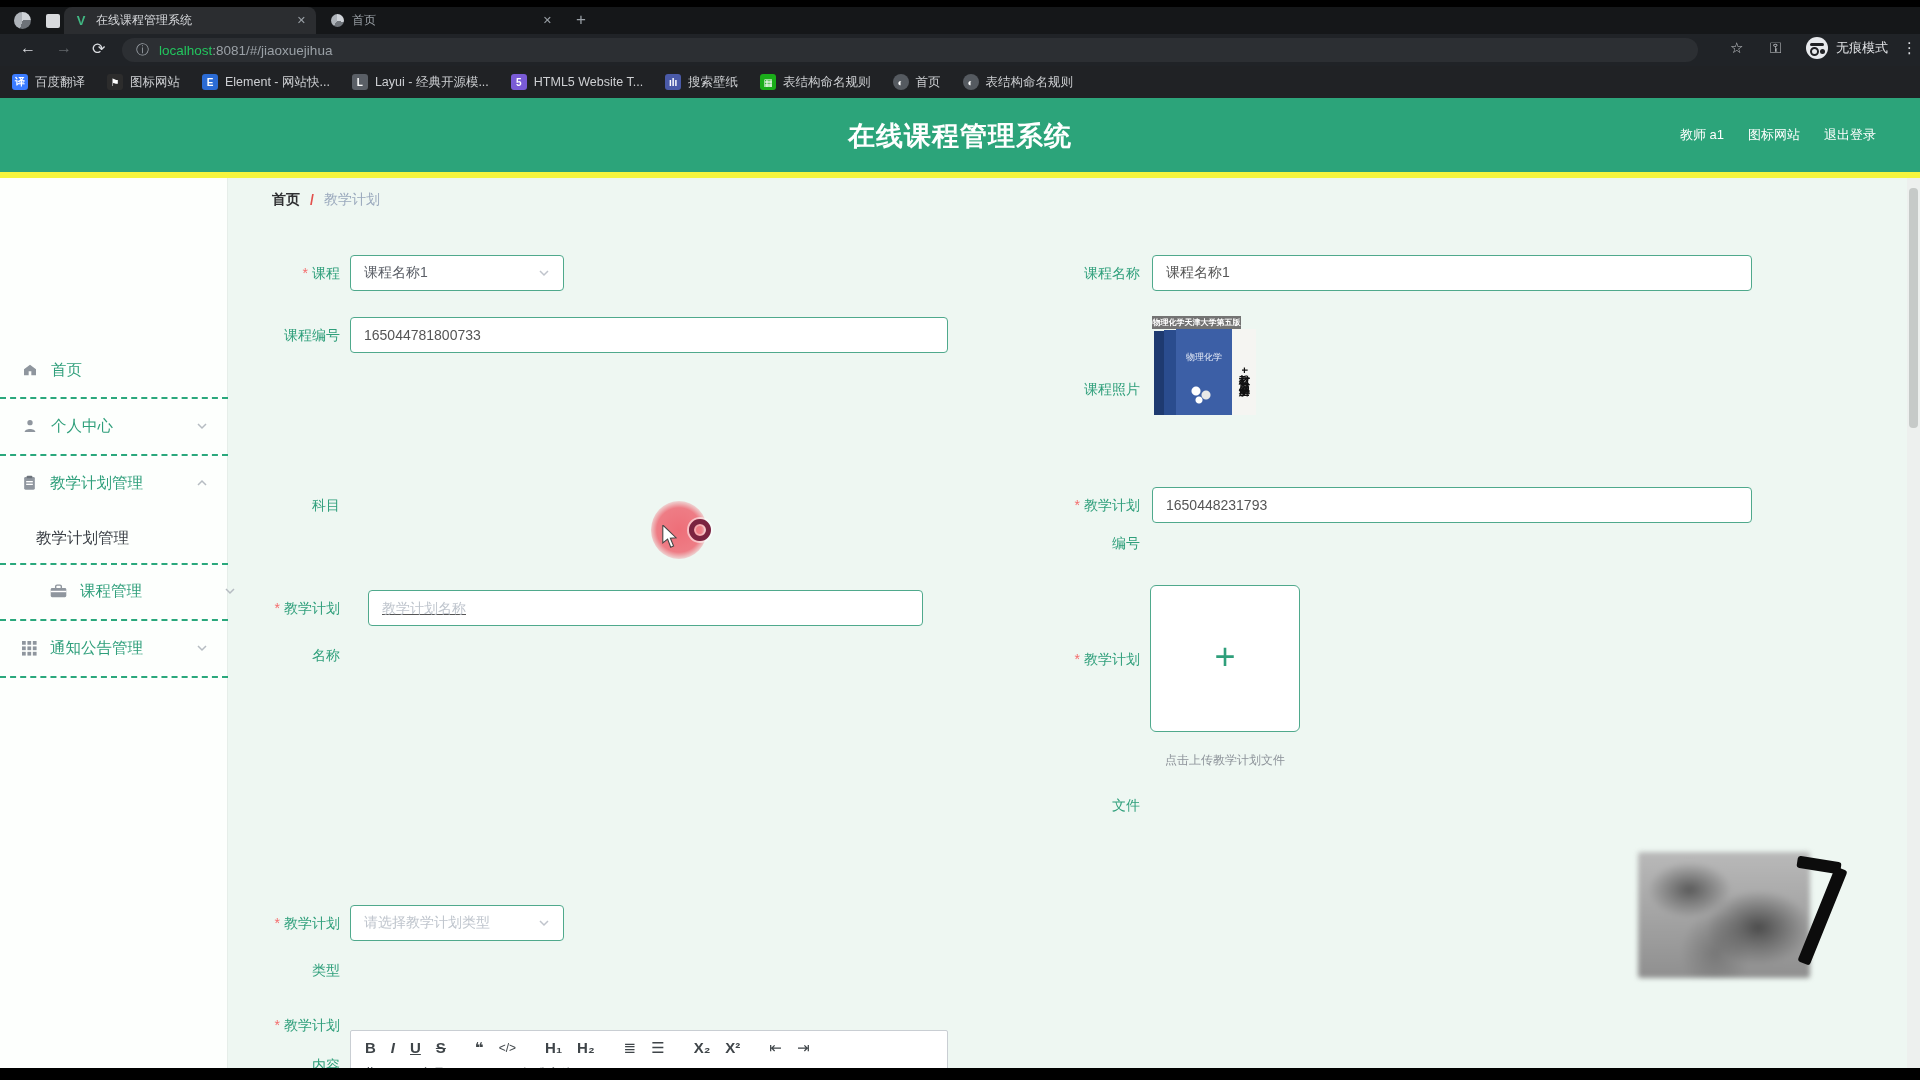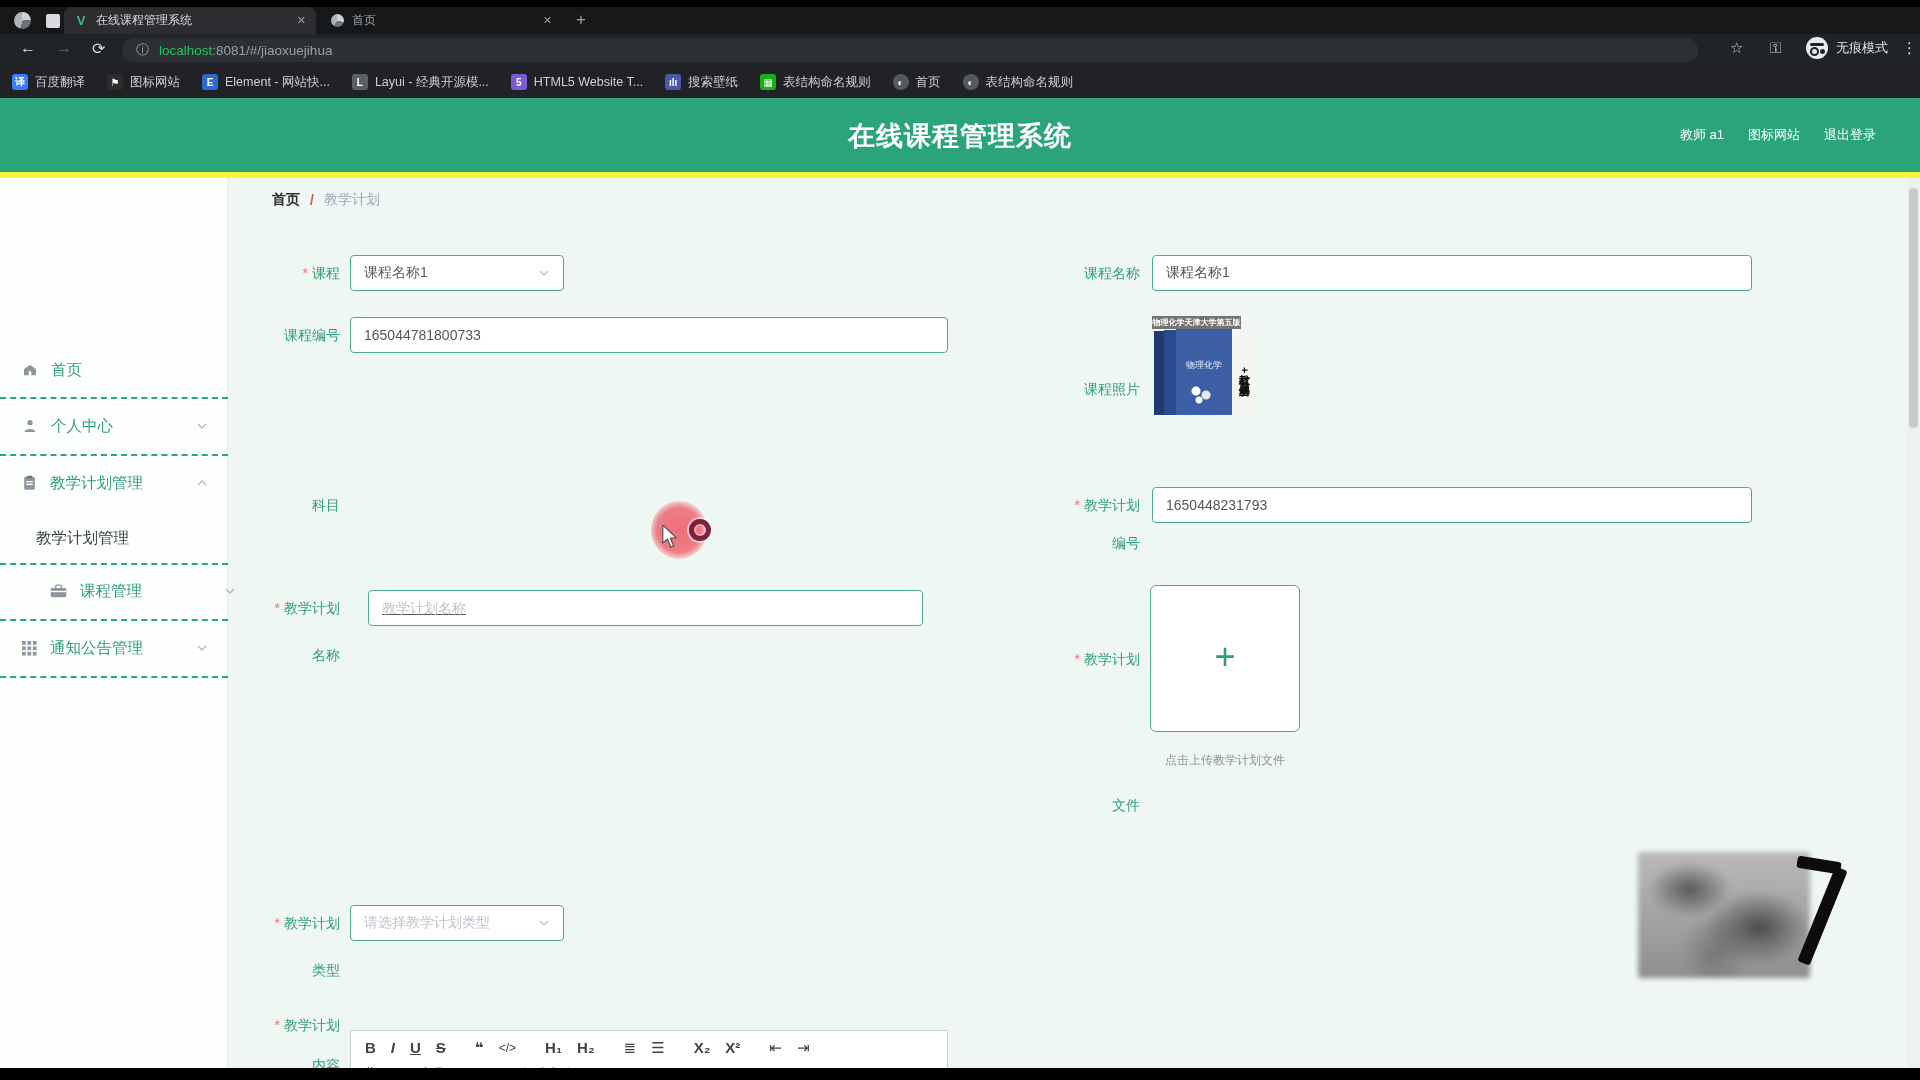--- a/index.html
+++ b/index.html
@@ -84,21 +84,21 @@
   .sel-val { color:#5a5e66; flex:1; }
   .sel-ph { color:#bfc5cd; flex:1; }
 
   
   .books { position:absolute; left:1152px; top:309px; width:104px; height:100px; }
   .bk-banner { position:absolute; left:0; top:0; width:89px; height:13px; background:#737373; color:#fff;
                font-size:8px; line-height:13px; text-align:center; white-space:nowrap; overflow:hidden; font-weight:bold; }
   .bk-spine1 { position:absolute; left:2px; top:15px; width:14px; height:84px; background:#1e3a70; }
   .bk-spine2 { position:absolute; left:12px; top:14px; width:16px; height:85px; background:#2a4c8e; }
   .bk-cover { position:absolute; left:24px; top:13px; width:56px; height:86px; background:#3c5fa6; }
-  .bk-cover .bk-title { display:block; color:#e8edf8; font-size:9px; text-align:center; margin-top:30px; }
+  .bk-cover .bk-title { display:block; color:#e8edf8; font-size:9px; text-align:center; margin-top:22px; }
   .bk-dots { position:absolute; left:14px; bottom:10px; width:26px; height:20px;
              background:radial-gradient(circle 4px at 6px 6px,#fff 4px,transparent 5px),
                         radial-gradient(circle 4px at 16px 10px,#e8e8e8 4px,transparent 5px),
                         radial-gradient(circle 3px at 9px 15px,#fff 3px,transparent 4px); }
   .bk-side { position:absolute; left:80px; top:13px; width:24px; height:86px; background:#f5f5f2;
              display:flex; align-items:center; justify-content:center; }
   .bk-side span { writing-mode:vertical-rl; font-size:11px; font-weight:bold; color:#111; letter-spacing:1px; }
 
   
   .upload-box { position:absolute; left:1150px; top:578px; width:150px; height:147px; border:1px solid #4fa98c;

